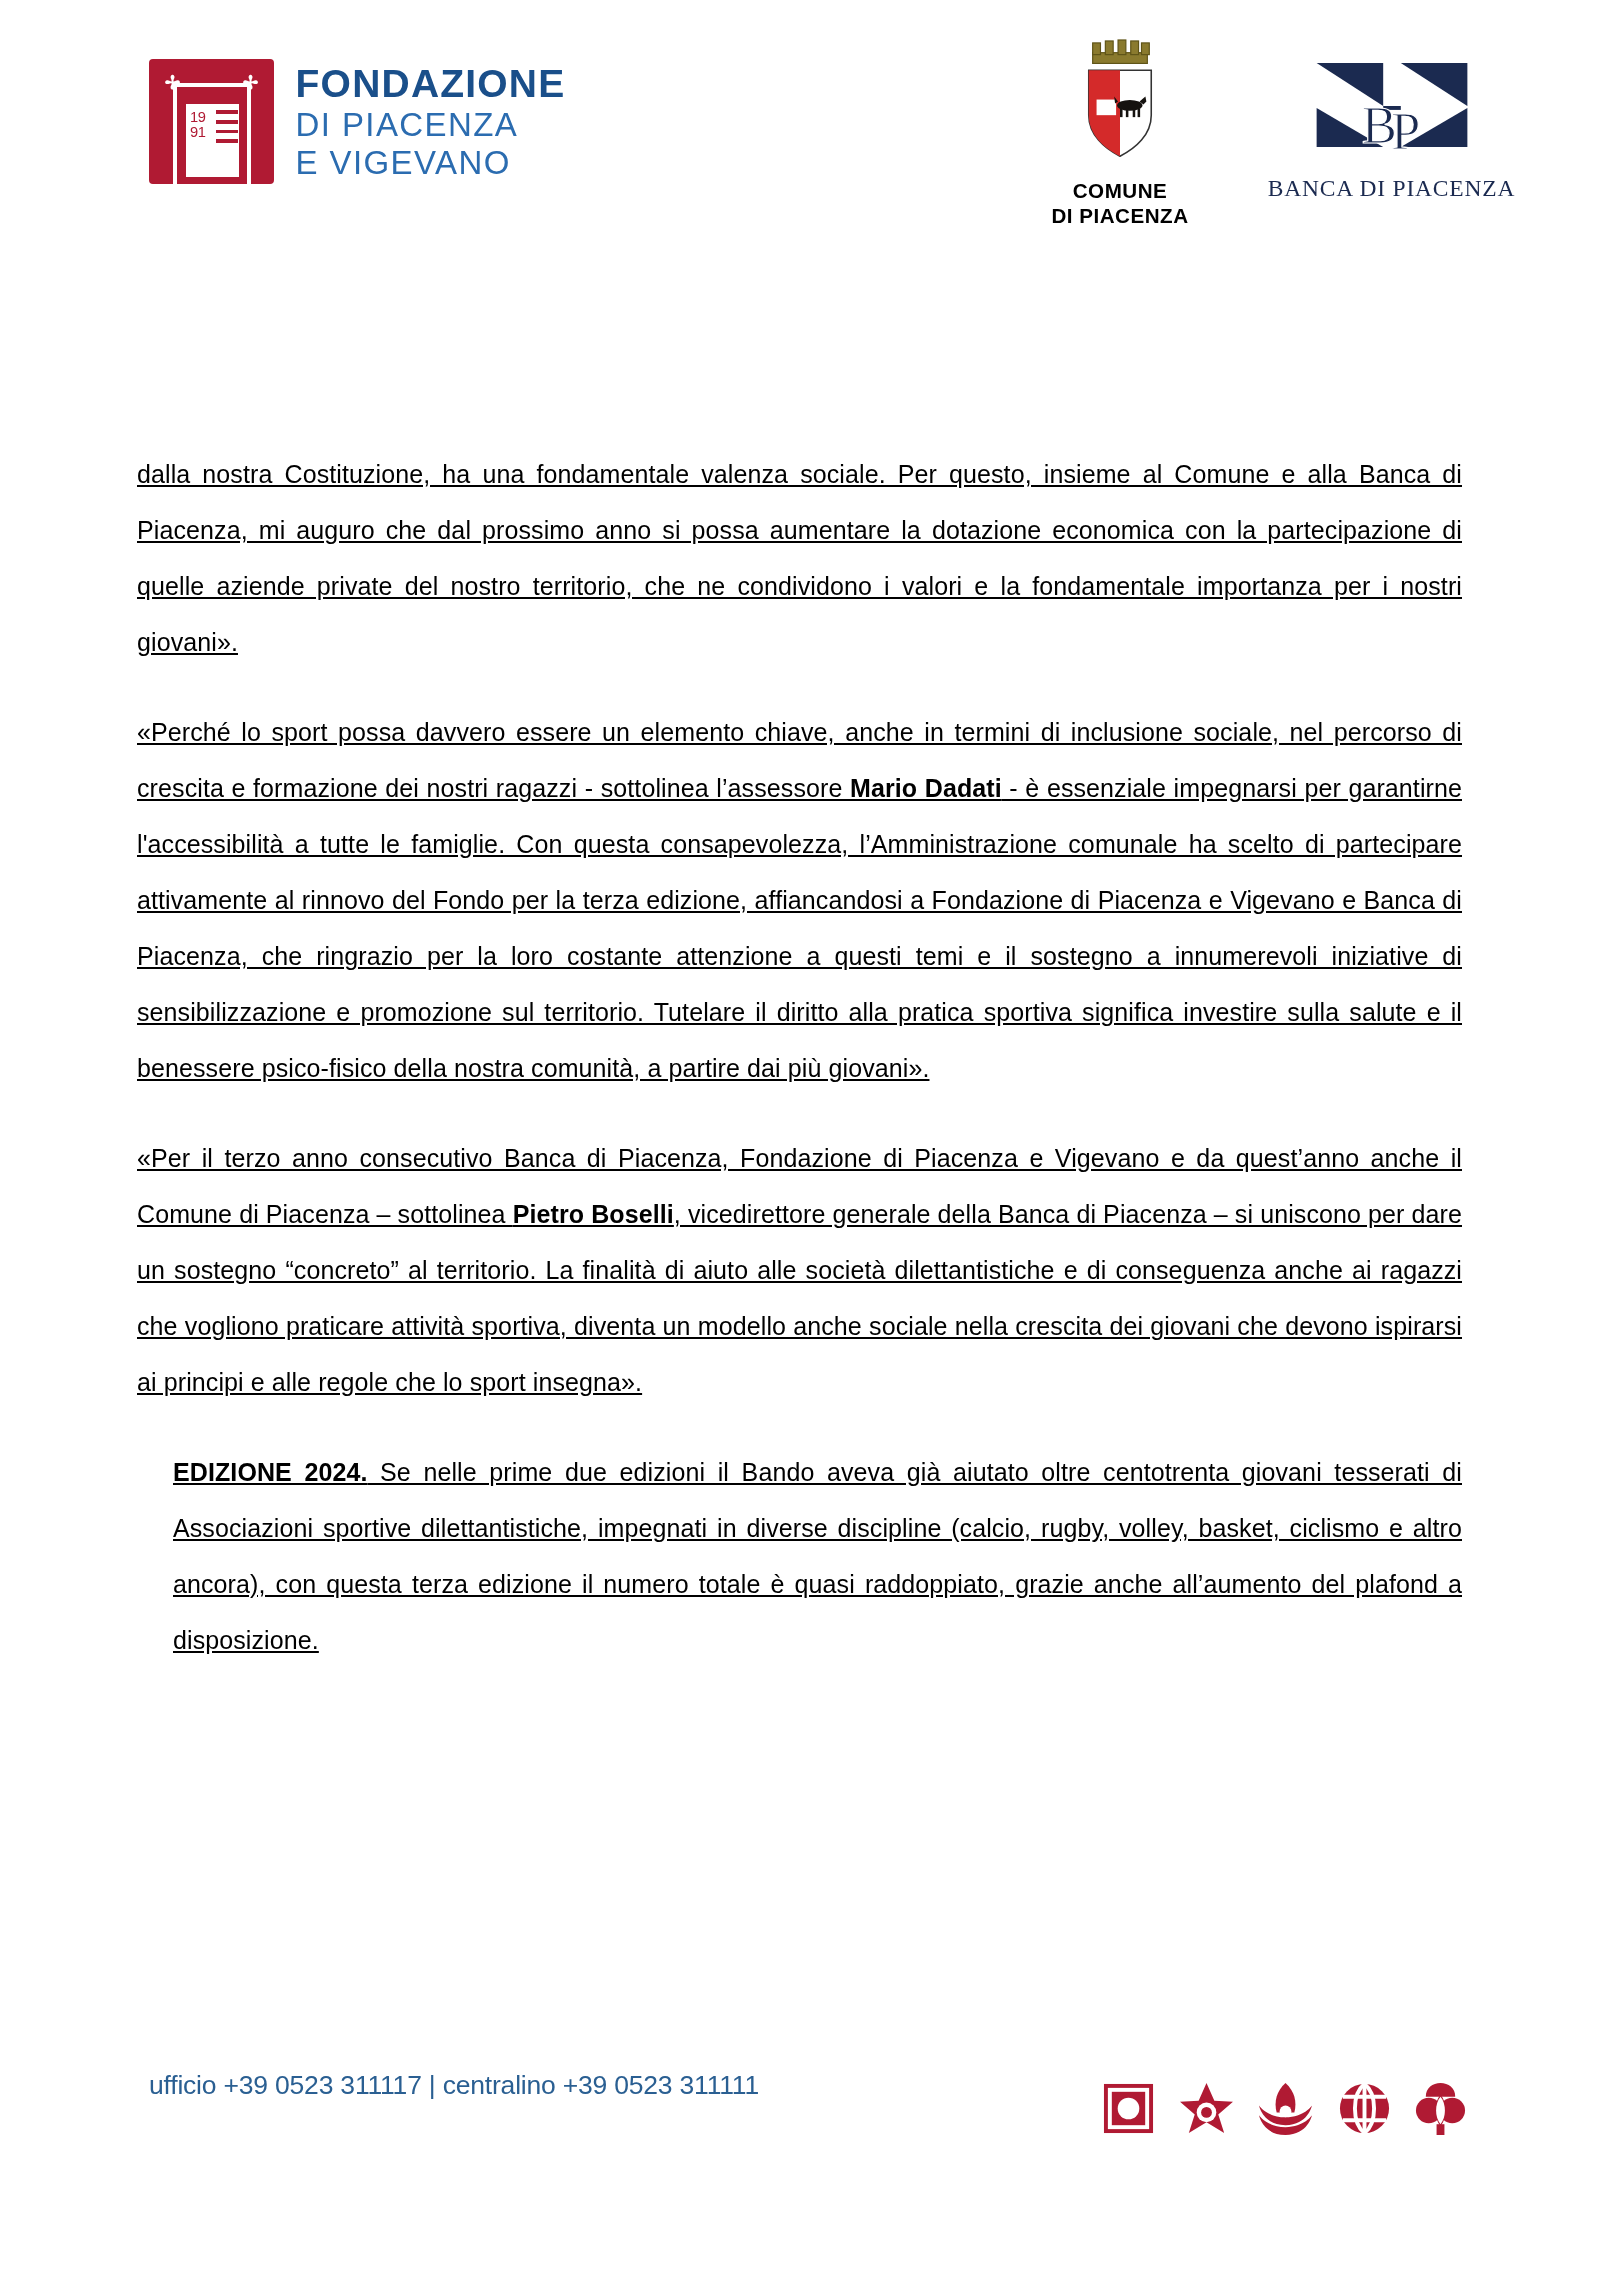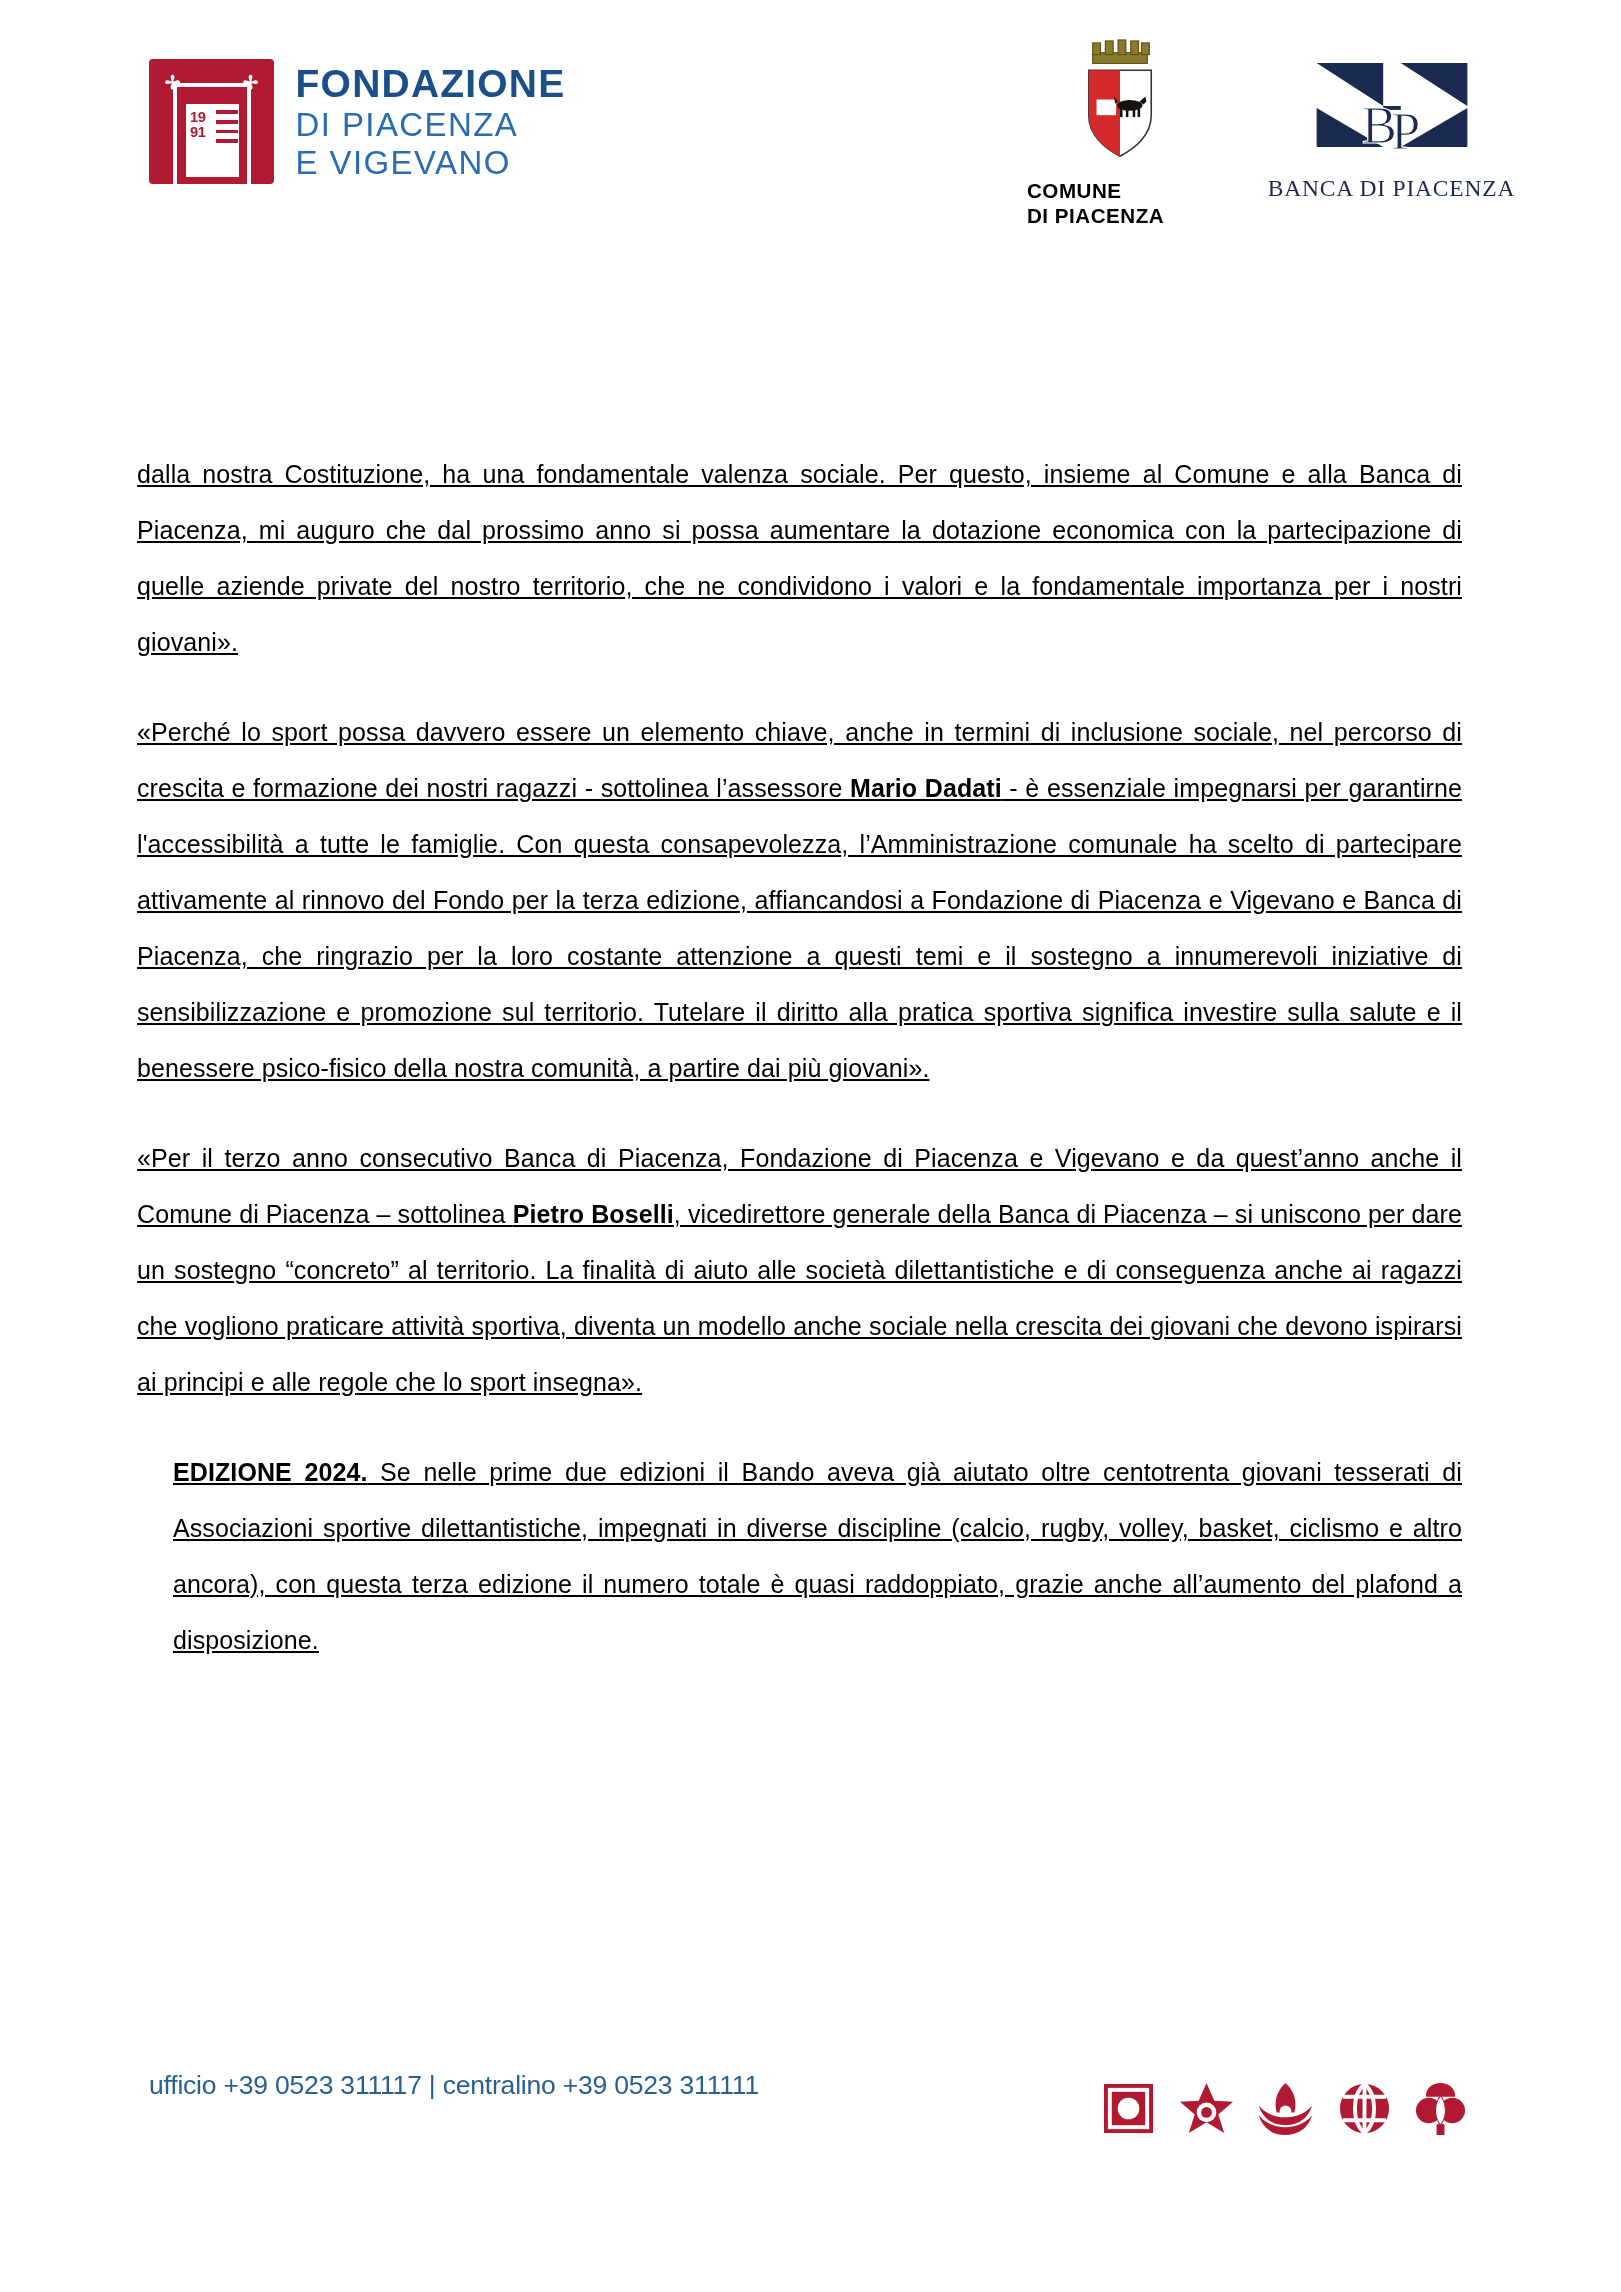--- a/index.html
+++ b/index.html
@@ -64,21 +64,21 @@
     width: 53px;
     height: 73px;
     background: #ffffff;
   }
   .fm-year {
     position: absolute;
     left: 41px;
     top: 51px;
     width: 21.6px;
     font-family: "Liberation Sans", sans-serif;
-    font-weight: bold;
+    font-weight: normal;
     font-size: 14.7px;
     line-height: 14.7px;
     color: #b01a33;
     letter-spacing: -0.5px;
   }
   .fm-bars {
     position: absolute;
     left: 67px;
     top: 51px;
     width: 21.6px;
@@ -119,21 +119,21 @@
     display: block;
     margin-top: 4.9px;
   }
 
   
   .comune {
     position: absolute;
     left: 1027px;
     top: 39px;
     width: 186px;
-    text-align: left;
+    text-align: center;
   }
   .shield-wrap { width: 94px; margin: 0 auto; }
   .comune-label {
     margin-top: 9.8px;
     font-family: "Liberation Sans", sans-serif;
     font-weight: bold;
     font-size: 20.6px;
     line-height: 25.5px;
     color: #000000;
     letter-spacing: 0.5px;

